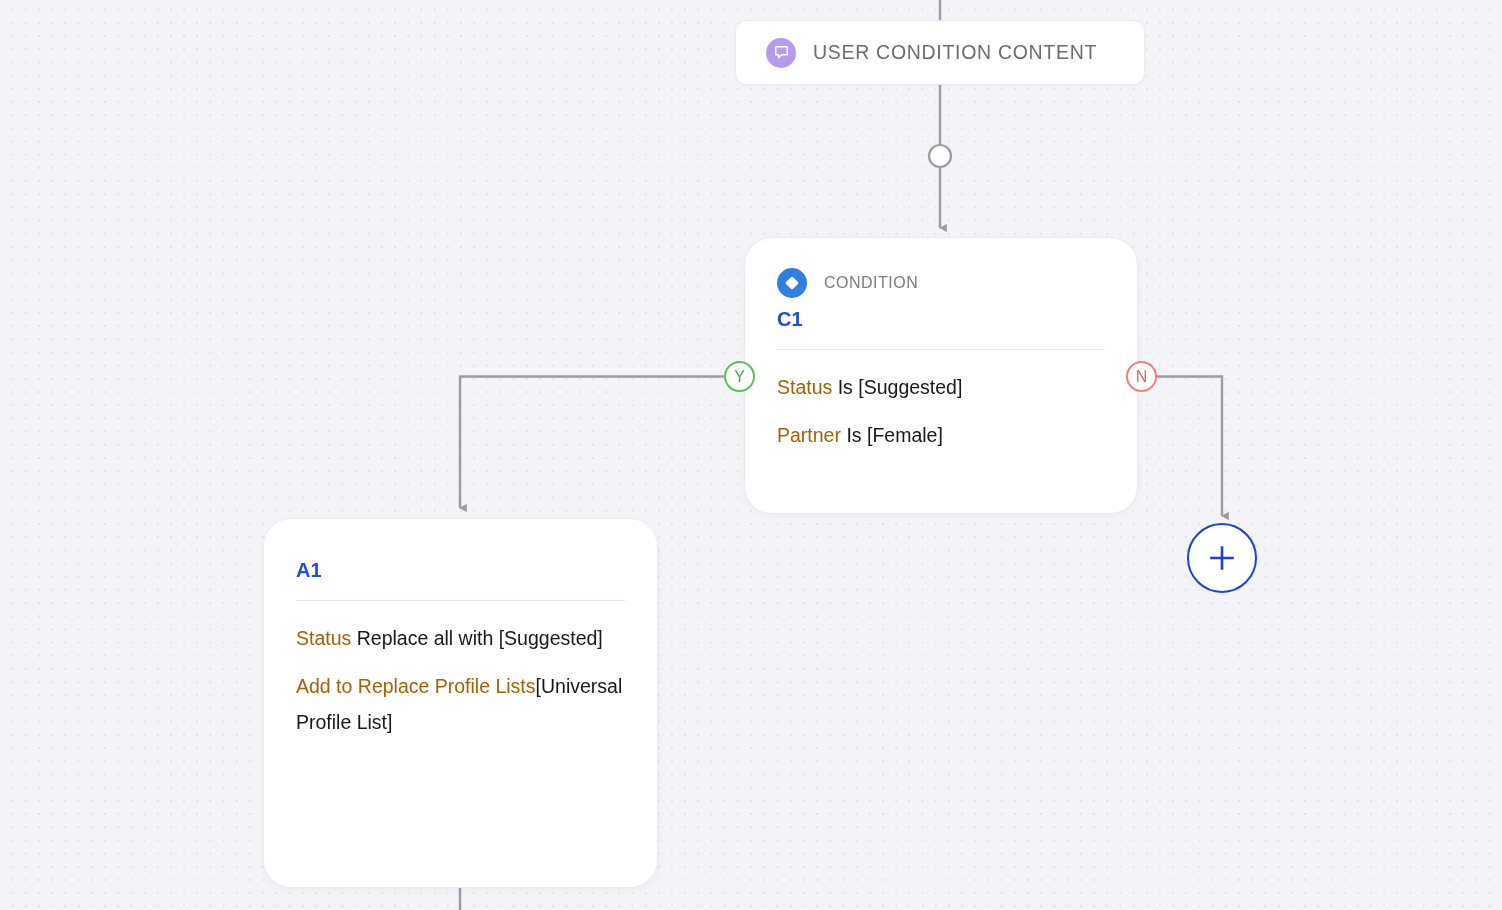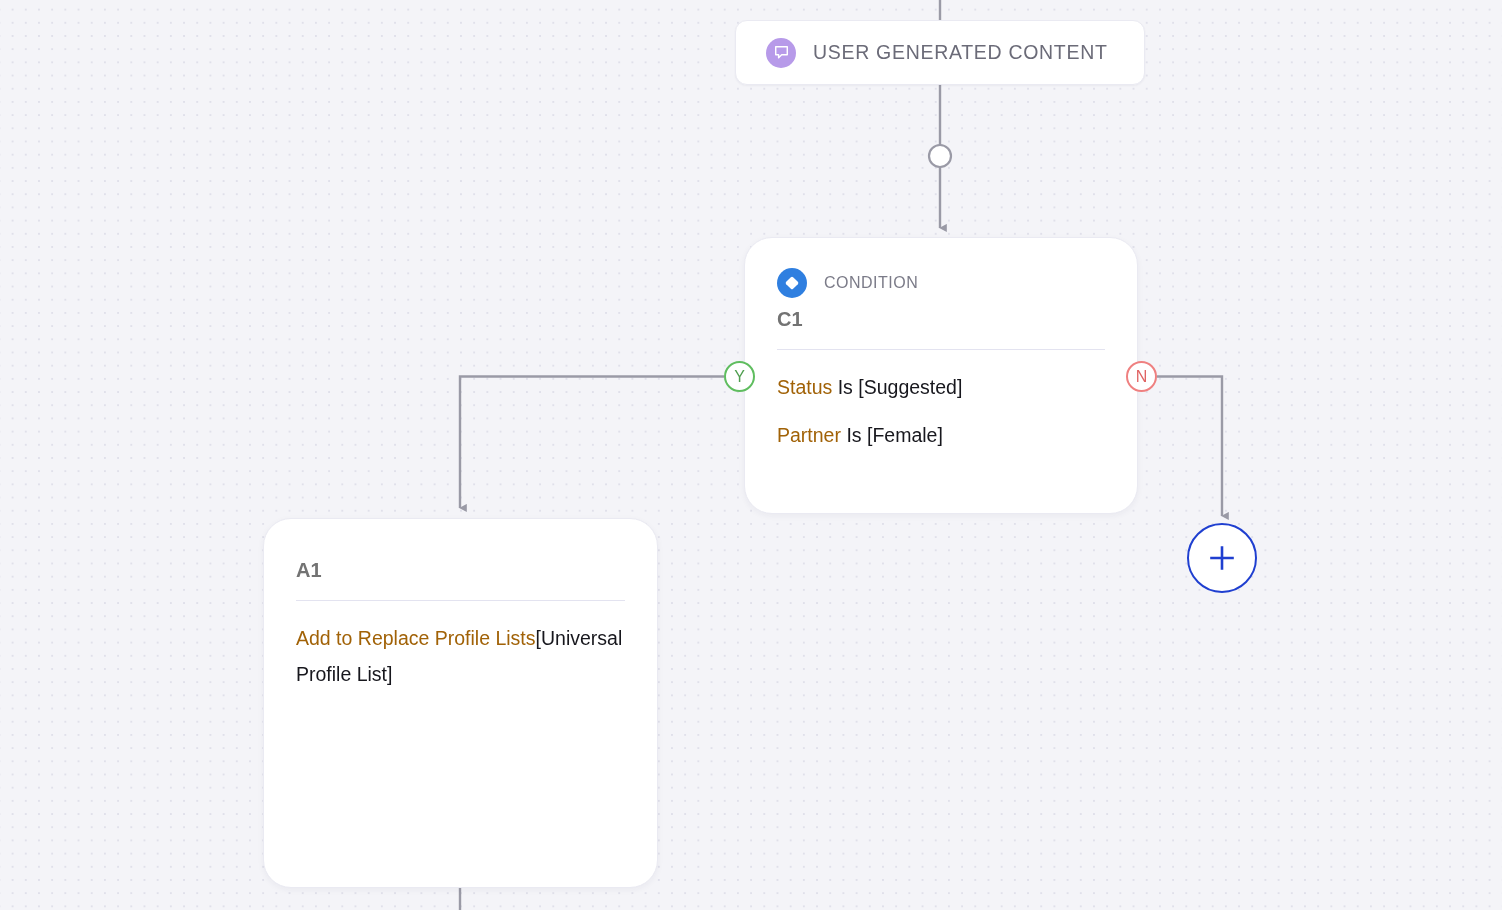--- a/index.html
+++ b/index.html
@@ -103,21 +103,21 @@
   }
   .node-type {
     font-size: 16px;
     letter-spacing: 0.5px;
     color: #7b7b88;
     margin-left: 17px;
   }
   .node-title {
     font-size: 20px;
     font-weight: bold;
-    color: #737373;
+    color: #1d4ed8;
     margin-top: 11px;
     line-height: 1;
   }
   .node-divider {
     height: 1px;
     background: #e3e3f0;
     margin-top: 20px;
     margin-bottom: 4px;
   }
   .node-rows {
@@ -201,21 +201,21 @@
 
     <path d="M460,888 L460,910" stroke="#9a9aa6" stroke-width="2.4" fill="none"></path>
   </svg>
 
   <div class="card" id="trigger-node">
     <span class="icon-circle purple">
       <svg width="17" height="17" viewBox="0 0 20 20">
         <path d="M3.2,3.2 H16.8 V12.6 H10.2 L6.6,16.2 V12.6 H3.2 Z" fill="none" stroke="#ffffff" stroke-width="1.7" stroke-linejoin="round"></path>
       </svg>
     </span>
-    <span class="trig-label">USER GENERATED CONTENT</span>
+    <span class="trig-label">USER CONDITION CONTENT</span>
   </div>
 
   <div class="card" id="condition-node">
     <div class="node-inner">
       <div class="node-head">
         <span class="icon-circle blue">
           <svg width="16" height="16" viewBox="0 0 16 16">
             <rect x="3.1" y="3.1" width="9.8" height="9.8" rx="1.6" fill="#ffffff" transform="rotate(45 8 8)"></rect>
           </svg>
         </span>
@@ -235,20 +235,24 @@
       </div>
     </div>
   </div>
 
   <div class="card" id="action-node">
     <div class="node-inner">
       <div class="node-title">A1</div>
       <div class="node-divider"></div>
       <div class="node-rows">
         <div class="node-row">
+          <span class="rkey">Status </span>
+          <span>Replace all with [Suggested]</span>
+        </div>
+        <div class="node-row">
           <span class="rkey">Add to Replace Profile Lists</span><span>[Universal Profile List]</span>
         </div>
       </div>
     </div>
   </div>
 
   <div class="branch-badge" id="badge-yes">
     <span>Y</span>
   </div>
   <div class="branch-badge" id="badge-no">

